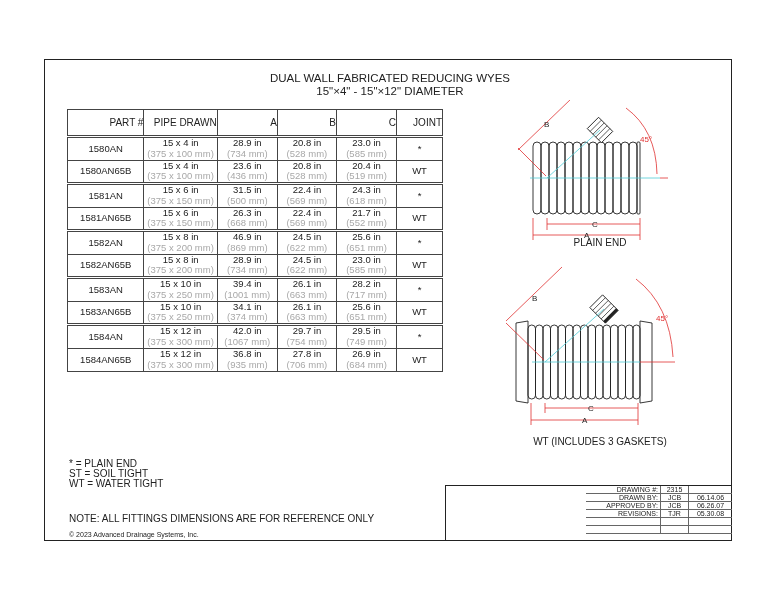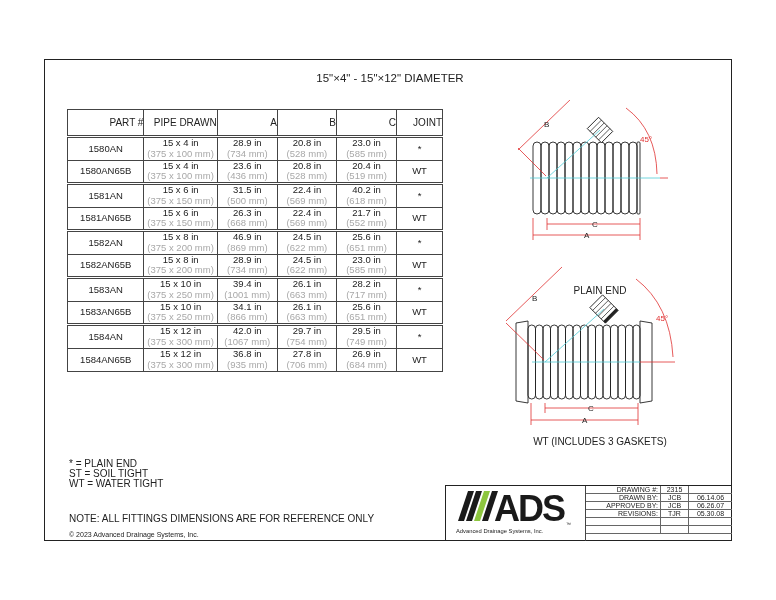--- a/index.html
+++ b/index.html
@@ -61,20 +61,21 @@
   .info-row .lbl { width: 75px; text-align: right; padding-right: 2px; border-right: 1px solid #666; color: #222; }
   .info-row .v1 { width: 28px; text-align: center; border-right: 1px solid #666; color: #222; }
   .info-row .v2 { flex: 1; text-align: center; color: #222; }
 </style>
 </head>
 <body>
 
 <div class="frame"></div>
 
 <div class="title">
+  <div>DUAL WALL FABRICATED REDUCING WYES</div>
   <div>15"×4" - 15"×12" DIAMETER</div>
 </div>
 
 <table class="spec-table">
   <thead>
     <tr>
       <th class="col-part">PART #</th>
       <th class="col-size">PIPE DRAWN</th>
       <th class="col-a">A</th>
       <th class="col-b">B</th>
@@ -131,21 +132,21 @@
         </td>
         <td>
           <span class="in">31.5 in</span>
           <span class="mm">(500 mm)</span>
         </td>
         <td>
           <span class="in">22.4 in</span>
           <span class="mm">(569 mm)</span>
         </td>
         <td>
-          <span class="in">40.2 in</span>
+          <span class="in">24.3 in</span>
           <span class="mm">(618 mm)</span>
         </td>
         <td>*</td>
       </tr>
       <tr>
         <td>1581AN65B</td>
         <td>
           <span class="in">15 x 6 in</span>
           <span class="mm">(375 x 150 mm)</span>
         </td>
@@ -224,21 +225,21 @@
         <td>*</td>
       </tr>
       <tr>
         <td>1583AN65B</td>
         <td>
           <span class="in">15 x 10 in</span>
           <span class="mm">(375 x 250 mm)</span>
         </td>
         <td>
           <span class="in">34.1 in</span>
-          <span class="mm">(866 mm)</span>
+          <span class="mm">(374 mm)</span>
         </td>
         <td>
           <span class="in">26.1 in</span>
           <span class="mm">(663 mm)</span>
         </td>
         <td>
           <span class="in">25.6 in</span>
           <span class="mm">(651 mm)</span>
         </td>
         <td>WT</td>
@@ -321,21 +322,21 @@
     <line x1="18" y1="50" x2="72" y2="-2"></line>
     <line x1="46" y1="76" x2="18" y2="48"></line>
     <line x1="160" y1="78" x2="168" y2="78"></line>
     <path d="M126,8 Q156,30 157,74" fill="none"></path>
   </g>
   <text x="44" y="27" font-size="8" fill="#222" font-family="Liberation Sans, sans-serif">B</text>
   <text x="92" y="127" font-size="8" fill="#222" font-family="Liberation Sans, sans-serif">C</text>
   <text x="84" y="138" font-size="8" fill="#222" font-family="Liberation Sans, sans-serif">A</text>
   <text x="140" y="42" font-size="8" fill="#e03030" font-family="Liberation Sans, sans-serif">45°</text>
 </svg>
-<div class="diagram-label" style="left:550px; top:237px; width:100px;margin-top:48px;">PLAIN END</div>
+<div class="diagram-label" style="left:550px; top:237px; width:100px;">PLAIN END</div>
 
 <svg class="diagram" style="left:500px; top:265px;" width="200" height="170" viewBox="0 0 200 170">
   <g fill="none" stroke="#222" stroke-width="0.9">
     <path d="M16,58 L28,56 L28,138 L16,136 Z"></path>
   </g>
   <g fill="none" stroke="#222" stroke-width="0.9">
     <path d="M140,56 L152,58 L152,136 L140,138 Z"></path>
   </g>
   <g fill="none" stroke="#222" stroke-width="0.9">
     <rect x="28" y="60" width="7.5" height="74" rx="3.7"></rect>
@@ -385,31 +386,20 @@
 <div class="notes">
   <div>* = PLAIN END</div>
   <div>ST = SOIL TIGHT</div>
   <div>WT = WATER TIGHT</div>
 </div>
 
 <div class="note-ref">NOTE: ALL FITTINGS DIMENSIONS ARE FOR REFERENCE ONLY</div>
 <div class="copyright">© 2023 Advanced Drainage Systems, Inc.</div>
 
 <div class="title-block">
-  <div class="logo-cell">
-    <svg width="140" height="42" viewBox="0 0 140 42">
-      <polygon points="22,5 28,5 18,35 12,35" fill="#1a1a1a"></polygon>
-      <polygon points="30,5 36,5 26,35 20,35" fill="#1a1a1a"></polygon>
-      <polygon points="38,5 44,5 34,35 28,35" fill="#8dc63f"></polygon>
-      <polygon points="46,5 52,5 42,35 36,35" fill="#1a1a1a"></polygon>
-      <text x="48" y="35" font-size="36" font-weight="bold" fill="#1a1a1a" font-family="Liberation Sans, sans-serif" letter-spacing="-2">ADS</text>
-      <text x="120" y="40" font-size="5" fill="#1a1a1a" font-family="Liberation Sans, sans-serif">™</text>
-    </svg>
-    <div class="logo-text">Advanced Drainage Systems, Inc.</div>
-  </div>
   <div class="info-grid" id="info-grid">
       <div class="info-row">
         <span class="lbl">DRAWING #:</span>
         <span class="v1">2315</span>
         <span class="v2"></span>
       </div>
       <div class="info-row">
         <span class="lbl">DRAWN BY:</span>
         <span class="v1">JCB</span>
         <span class="v2">06.14.06</span>

